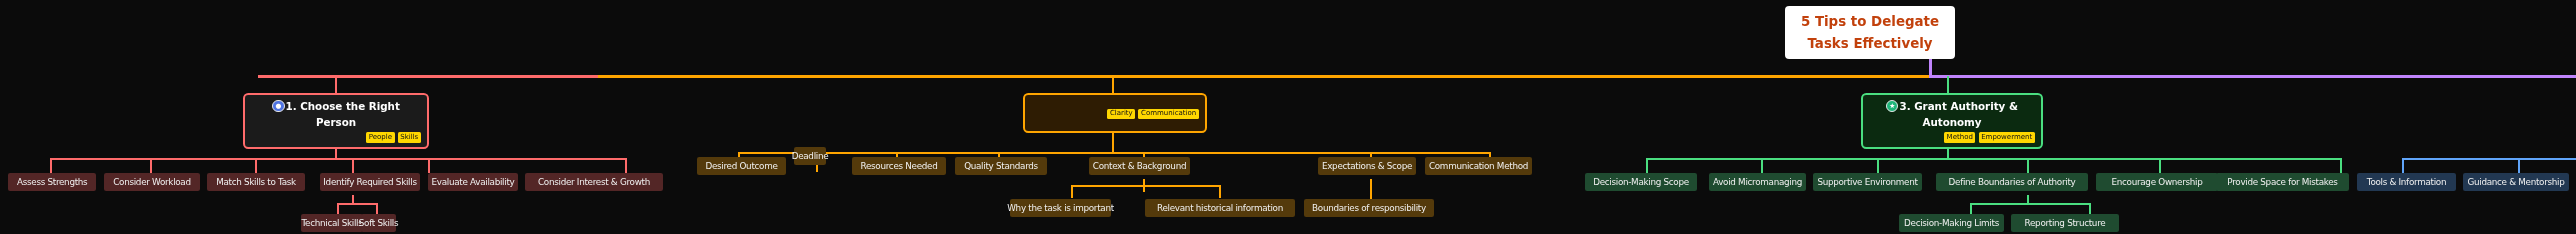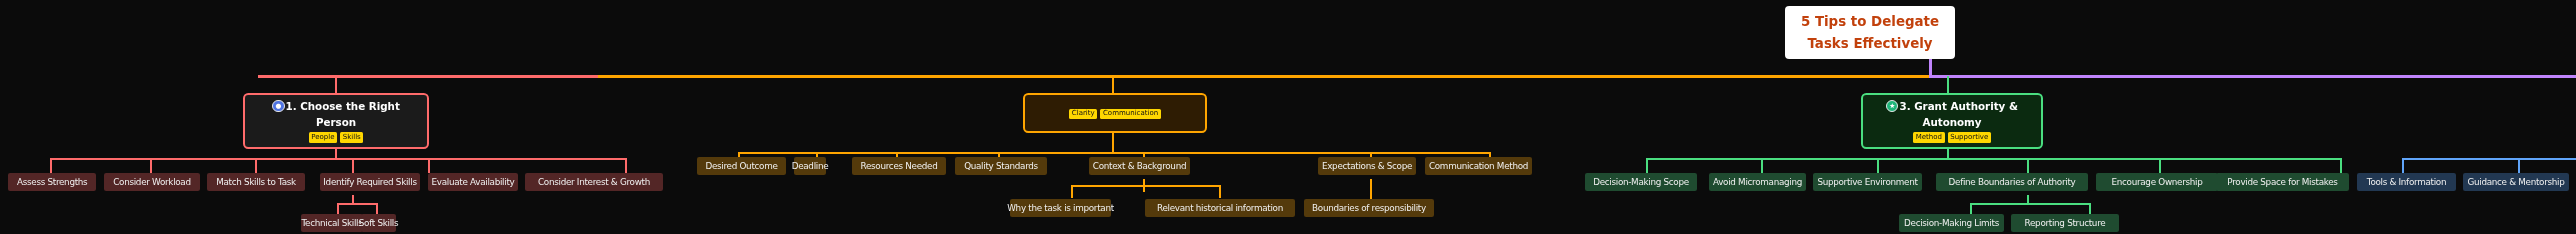--- a/index.html
+++ b/index.html
@@ -5,21 +5,21 @@
   html, body { margin:0; padding:0; }
   body { width:3975px; height:234px; background:#0b0b0b; position:relative; overflow:hidden;
          font-family:"DejaVu Sans", sans-serif; }
   .abs { position:absolute; }
   .root { left:1785px; top:6.2px; width:170px; height:53px; background:#fff; border-radius:4.1px;
           display:flex; align-items:center; justify-content:center; text-align:center;
           font-weight:bold; font-size:13.4px; line-height:21.6px; color:#c2410c; }
   .root span { width:155px; font-family:"DejaVu Sans", sans-serif; }
   .line { position:absolute; }
   .main { position:absolute; border:2.1px solid; border-radius:5.2px; box-sizing:border-box;
-          display:flex; flex-direction:column; align-items:center; justify-content:center; padding:3.1px 6.2px; }
+          display:flex; flex-direction:column; align-items:flex-end; justify-content:center; padding:3.1px 6.2px; }
   .main .title { color:#fff; font-weight:bold; font-size:10.3px; line-height:15.5px; text-align:center; }
   .main .tags { display:flex; gap:3.1px; margin-top:2.1px; }
   .tag { background:#ffd700; color:#111; font-size:7px; padding:0.5px 2.6px; border-radius:1.5px; line-height:9.3px; }
   .ico { display:inline-flex; width:12.4px; height:12.4px; border-radius:50%; border:1px solid #e6e6e6;
          vertical-align:middle; align-items:center; justify-content:center; font-size:6.7px; color:#fff;
          margin-right:1px; position:relative; top:-1px; box-sizing:border-box; }
   .leaf { position:absolute; height:18px; border-radius:2.1px; color:#f0f0f0; font-size:8.8px;
           display:flex; align-items:center; justify-content:center; padding:0 3.1px; box-sizing:border-box;
           white-space:nowrap; font-family:"DejaVu Sans", sans-serif; letter-spacing:-0.3px; }
   .c1 { background:#532626; } .c2 { background:#543a0b; } .c3 { background:#1f4b30; }
@@ -106,35 +106,35 @@
     <span class="tag">Communication</span>
   </div>
 </div>
 
 <div class="main" style="left:1861px;top:93px;width:182px;height:56px;background:#0b2a10;border-color:#4ade80">
   <div class="title">
     <span class="ico" style="background:#1fb67a">★</span><span>3. Grant Authority &amp; Autonomy</span>
   </div>
   <div class="tags">
     <span class="tag">Method</span>
-    <span class="tag">Supportive</span>
+    <span class="tag">Empowerment</span>
   </div>
 </div>
 
 <div class="leaf c1" style="left:8.2px;top:173px;width:88px">Assess Strengths</div>
 <div class="leaf c1" style="left:104px;top:173px;width:96px">Consider Workload</div>
 <div class="leaf c1" style="left:207px;top:173px;width:98px">Match Skills to Task</div>
 <div class="leaf c1" style="left:320px;top:173px;width:100px">Identify Required Skills</div>
 <div class="leaf c1" style="left:428px;top:173px;width:90px">Evaluate Availability</div>
 <div class="leaf c1" style="left:525px;top:173px;width:138px">Consider Interest &amp; Growth</div>
 <div class="leaf c1" style="left:301px;top:214px;width:62px">Technical Skills</div>
 <div class="leaf c1" style="left:361px;top:214px;width:35px">Soft Skills</div>
 
 <div class="leaf c2" style="left:697px;top:157px;width:89px">Desired Outcome</div>
-<div class="leaf c2" style="left:794px;top:157px;width:32px">Deadline</div>
+<div class="leaf c2" style="left:794px;top:147px;width:32px">Deadline</div>
 <div class="leaf c2" style="left:852px;top:157px;width:94px">Resources Needed</div>
 <div class="leaf c2" style="left:955px;top:157px;width:92px">Quality Standards</div>
 <div class="leaf c2" style="left:1089px;top:157px;width:101px">Context &amp; Background</div>
 <div class="leaf c2" style="left:1318px;top:157px;width:98px">Expectations &amp; Scope</div>
 <div class="leaf c2" style="left:1425px;top:157px;width:107px">Communication Method</div>
 <div class="leaf c2" style="left:1010px;top:199px;width:101px">Why the task is important</div>
 <div class="leaf c2" style="left:1145px;top:199px;width:150px">Relevant historical information</div>
 <div class="leaf c2" style="left:1304px;top:199px;width:130px">Boundaries of responsibility</div>
 
 <div class="leaf c3" style="left:1585px;top:173px;width:112px">Decision-Making Scope</div>

